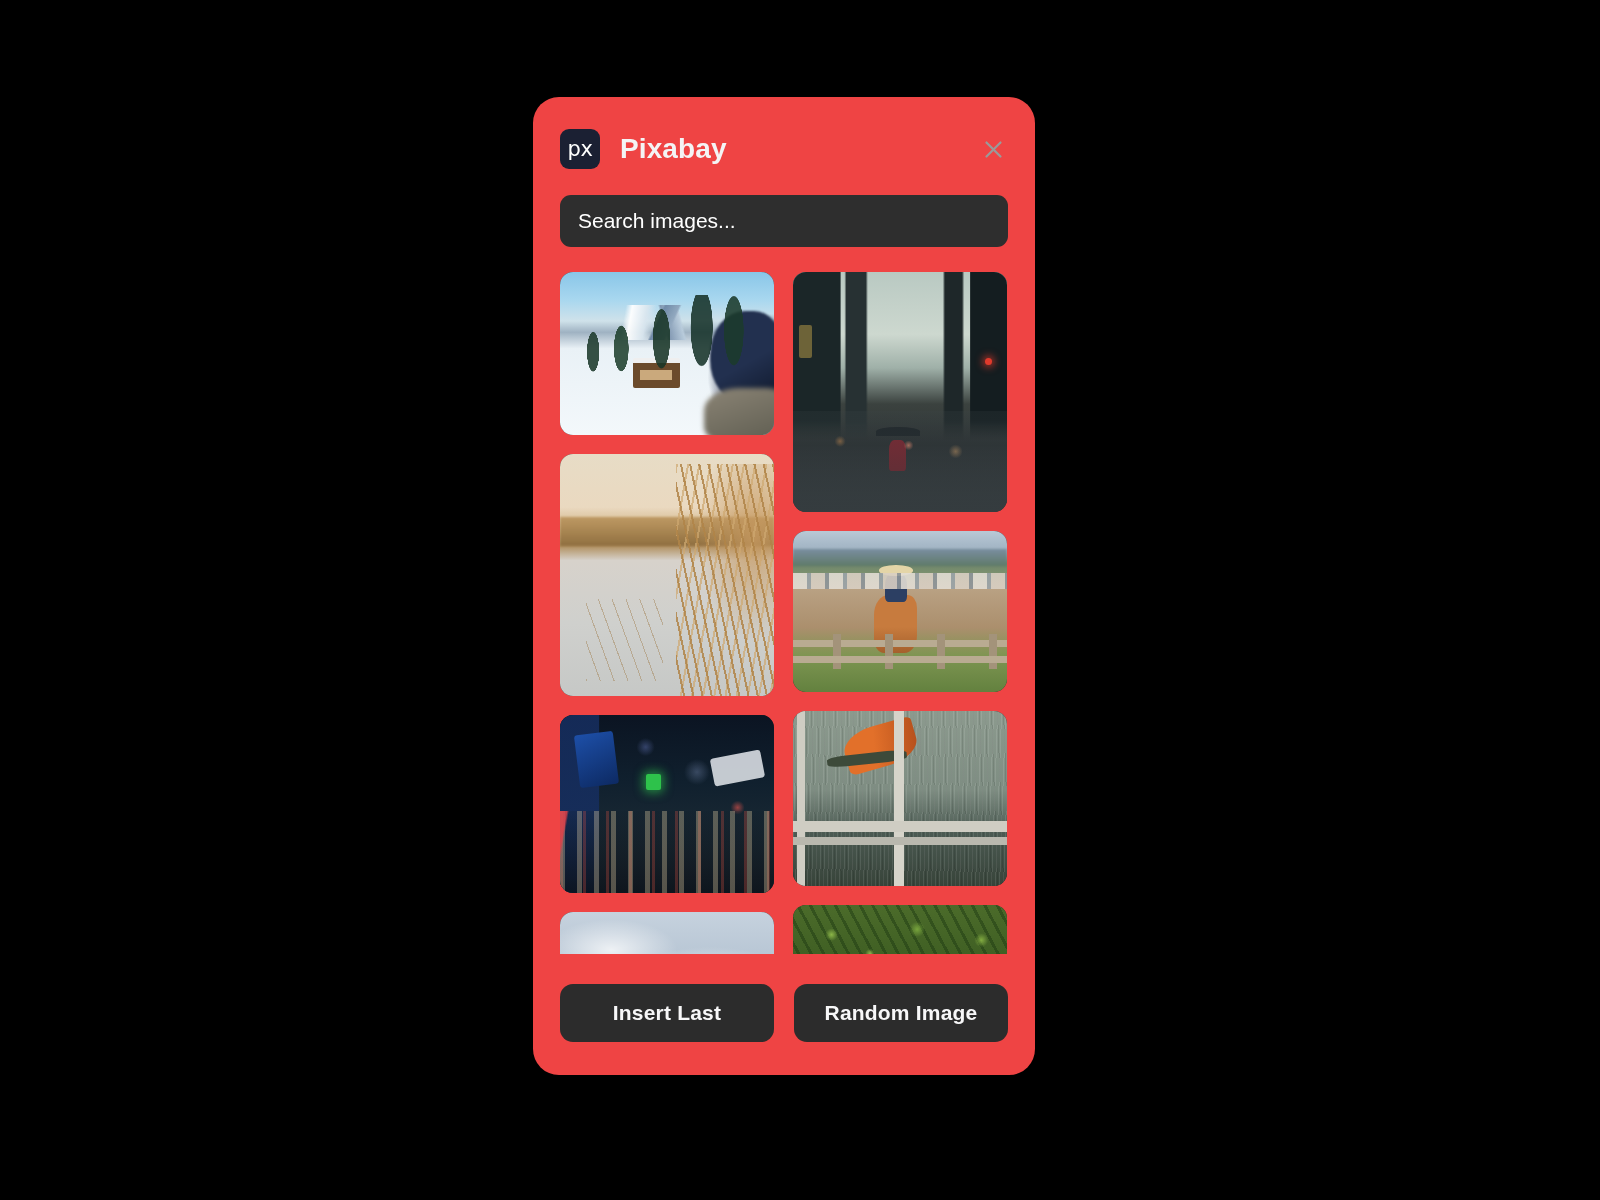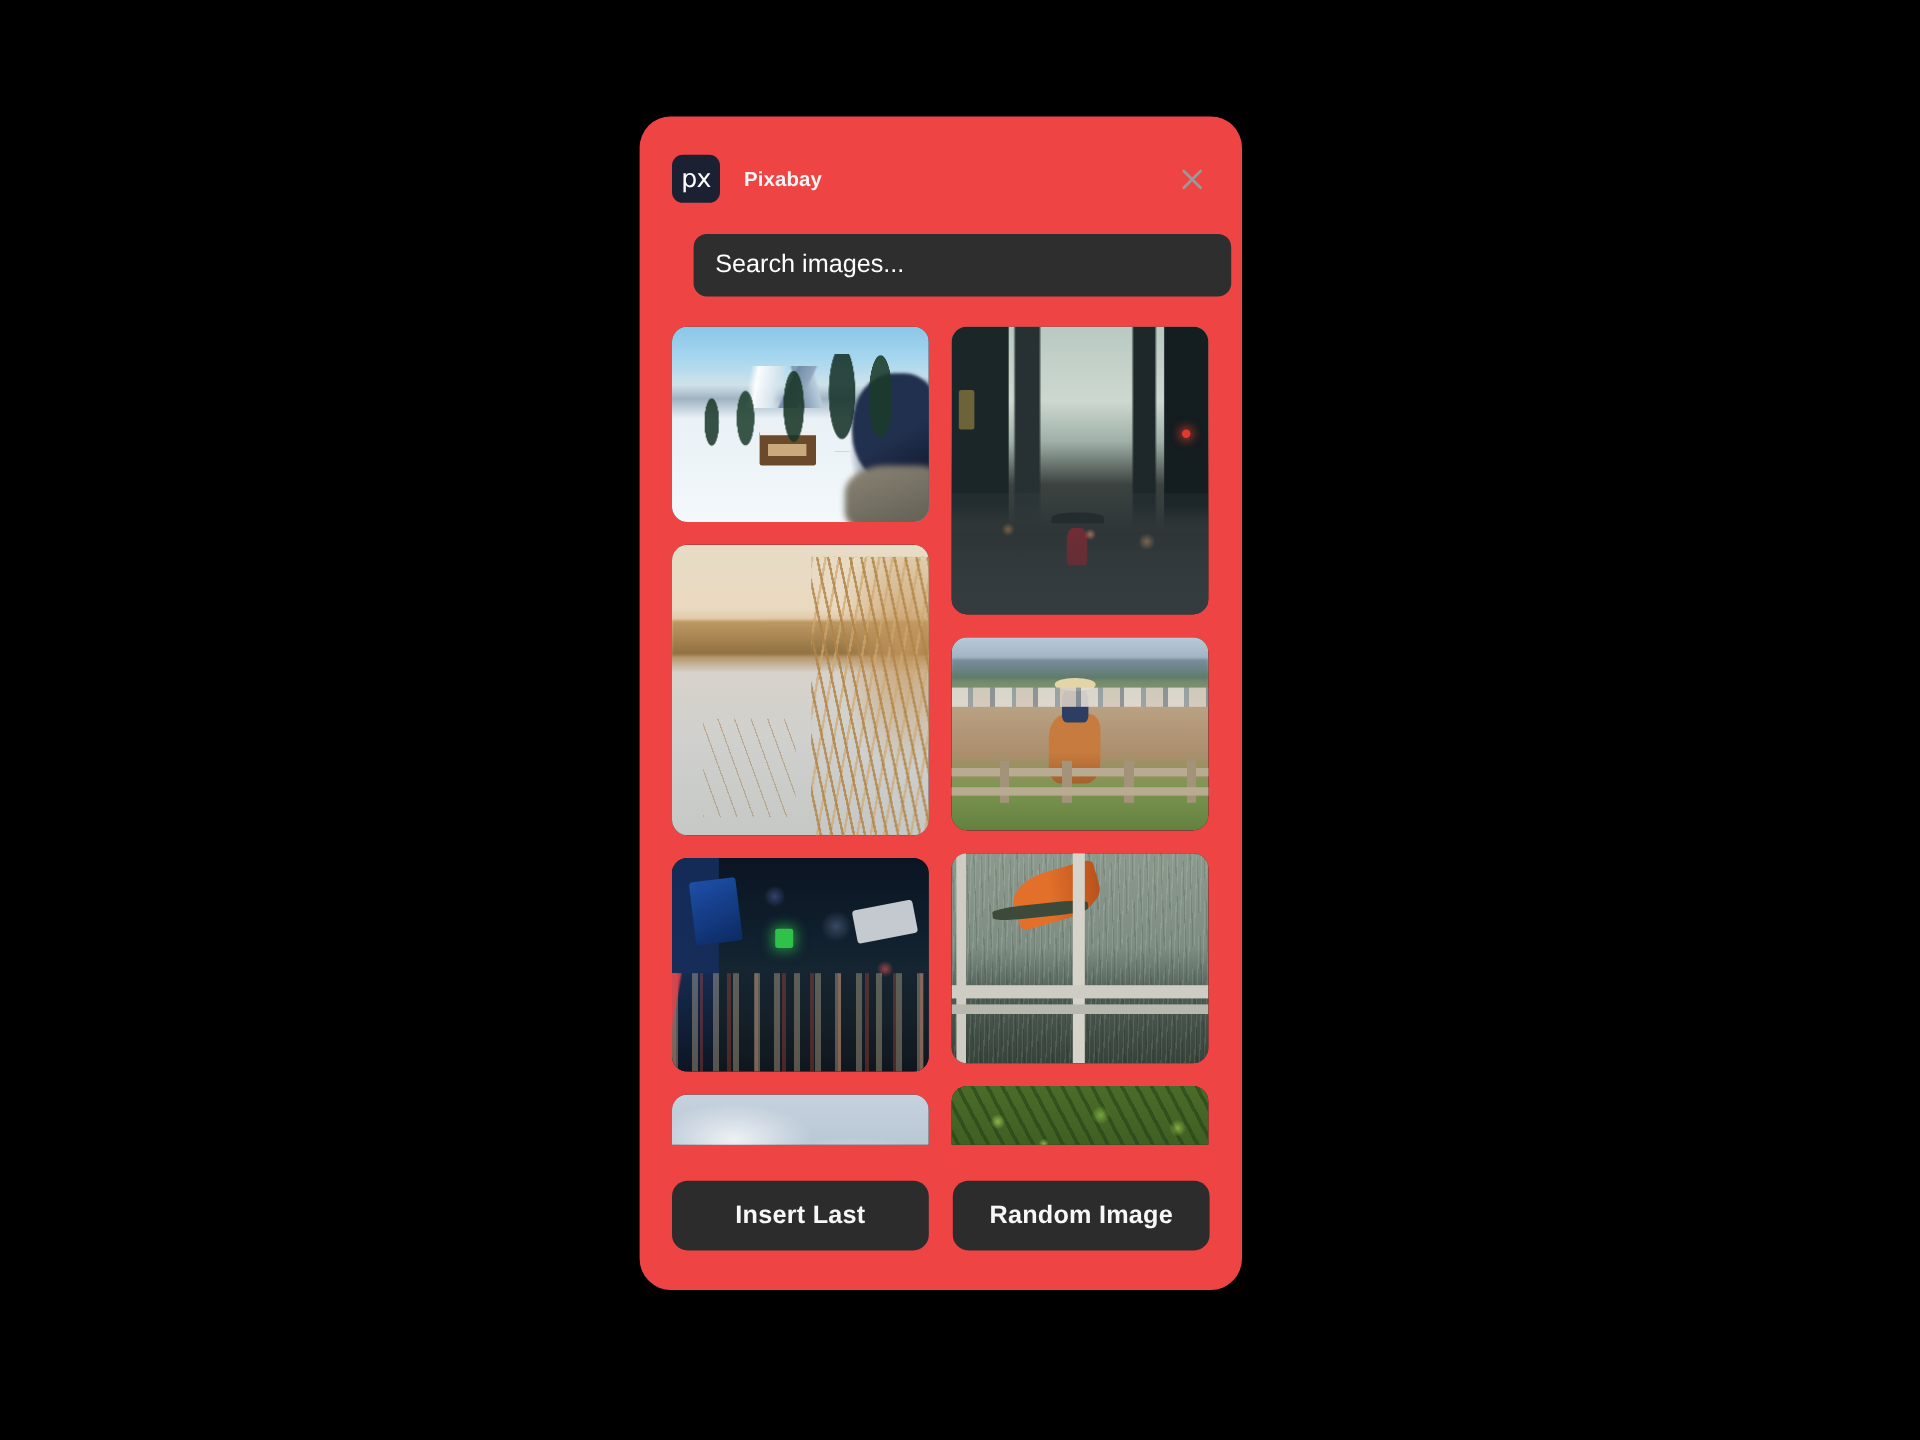--- a/index.html
+++ b/index.html
@@ -57,21 +57,21 @@
     font-size: 21px;
     font-weight: 400;
     letter-spacing: -0.5px;
     line-height: 1;
     font-family: "DejaVu Sans", sans-serif;
   }
 
   .panel-title {
     margin-left: 20px;
     color: #f4f4f5;
-    font-size: 17px;
+    font-size: 28px;
     font-weight: 700;
     letter-spacing: 0.1px;
     line-height: 1;
   }
 
   .close-btn {
     margin-left: auto;
     width: 30px;
     height: 30px;
     display: flex;
@@ -92,21 +92,20 @@
     width: 100%;
     height: 52px;
     background: #2e2e2e;
     border: none;
     border-radius: 11px;
     color: #ffffff;
     font-size: 21px;
     font-family: "Liberation Sans", sans-serif;
     padding: 0 18px;
     outline: none;
-    margin-left: 18px;
   }
   .search-input::placeholder {
     color: #ffffff;
     opacity: 1;
   }
 
   
   .gallery {
     margin: 25px 27px 0 27px;
     height: 682px;

